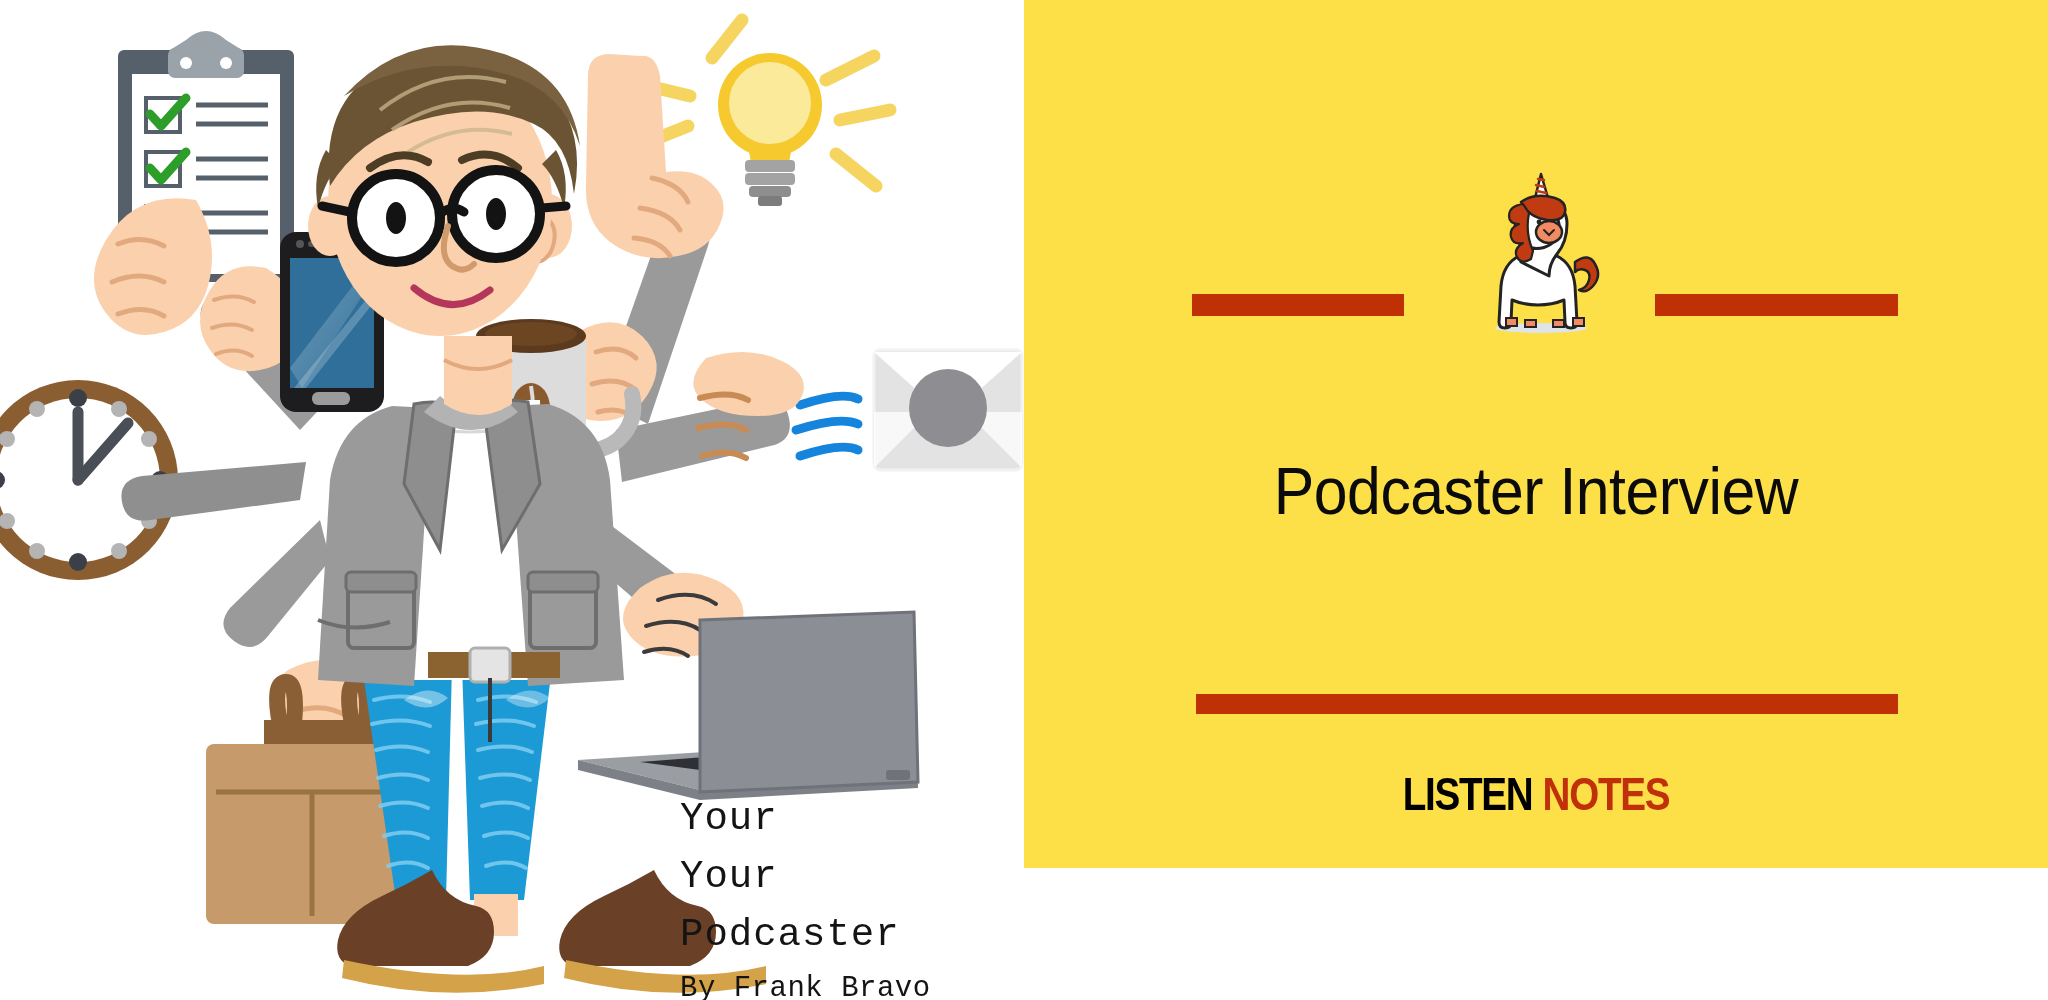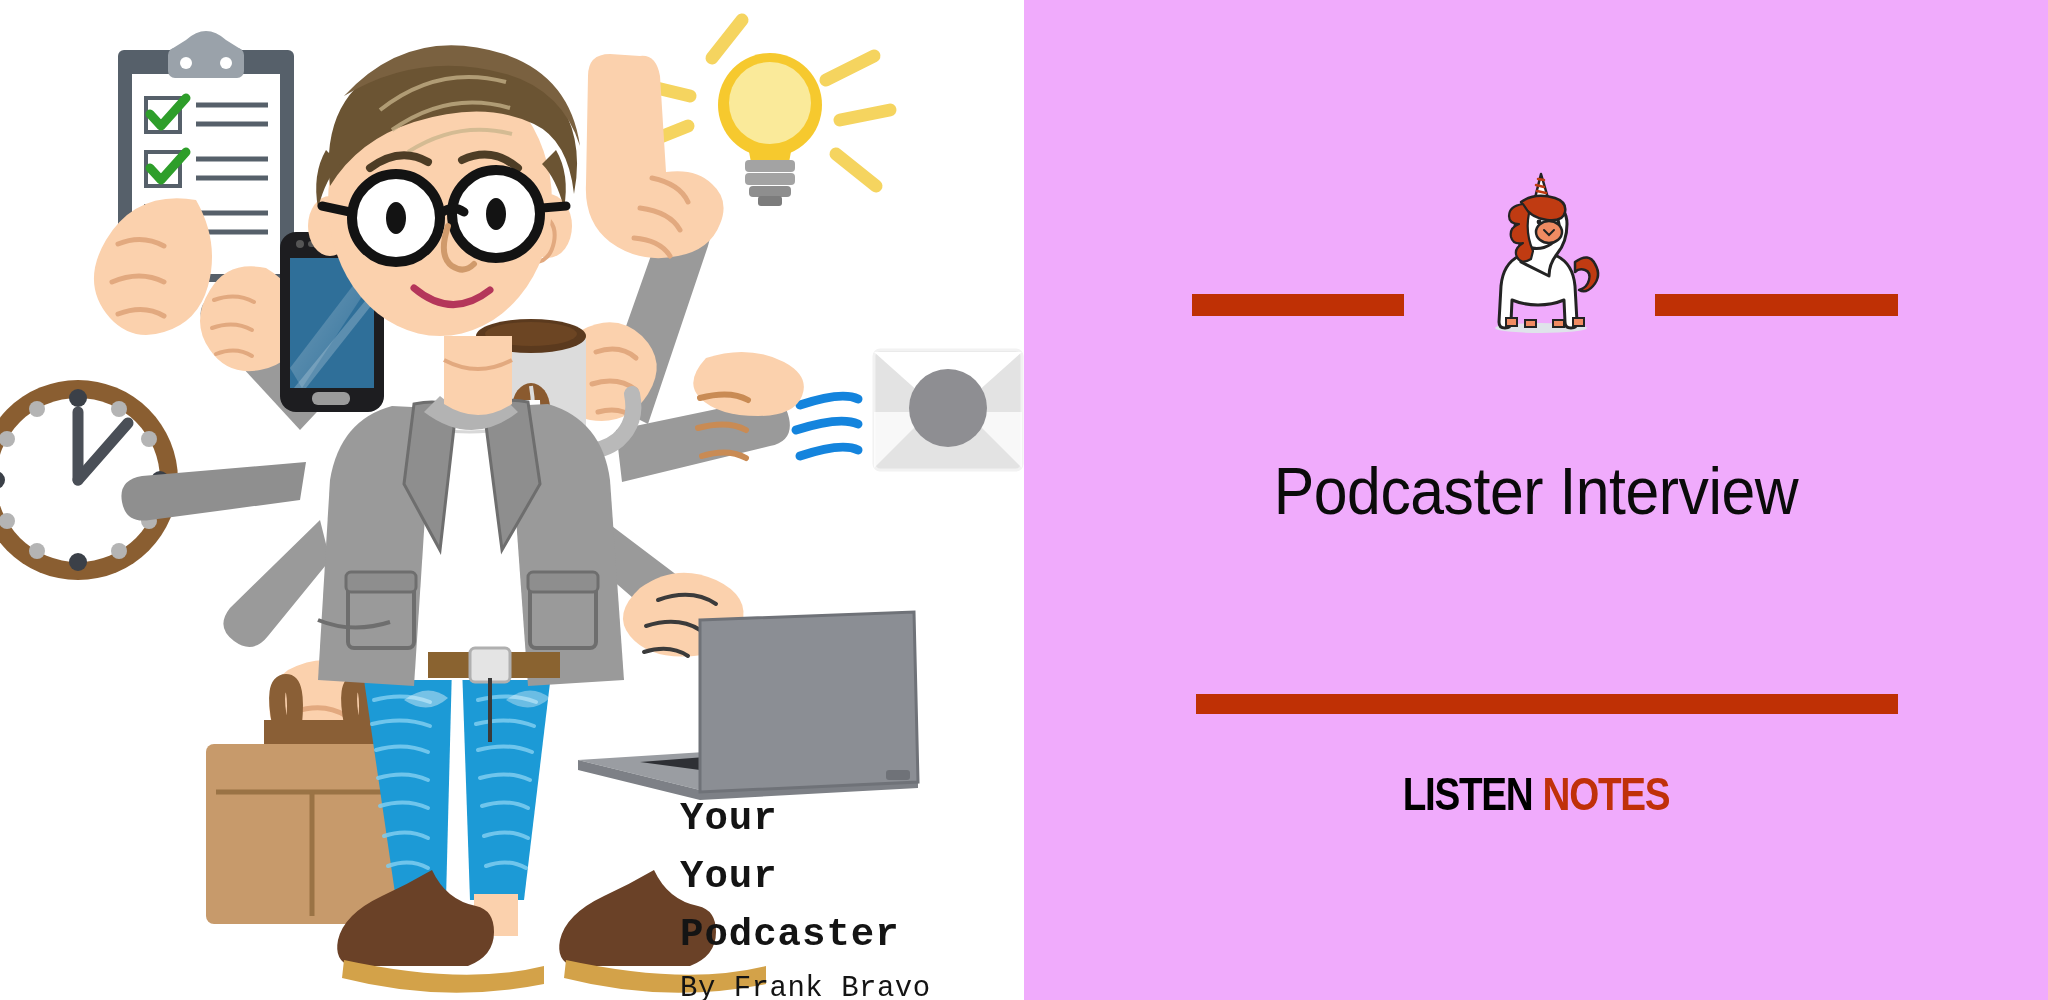--- a/index.html
+++ b/index.html
@@ -39,21 +39,21 @@
   .cover-title-block {
     position: absolute;
     left: 680px;
     top: 790px;
     width: 330px;
     text-align: left;
     z-index: 40;
   }
   .cover-title-line {
     font-family: "Liberation Mono", "DejaVu Sans Mono", monospace;
-    font-weight: bold;
+    font-weight: normal;
     font-size: 39px;
     line-height: 58px;
     color: #141414;
     letter-spacing: 1px;
     white-space: nowrap;
   }
   .cover-byline {
     font-family: "Liberation Mono", "DejaVu Sans Mono", monospace;
     font-weight: normal;
     font-size: 29px;
@@ -63,22 +63,22 @@
     white-space: nowrap;
     margin-top: 4px;
   }
 
   
   #right-panel {
     position: absolute;
     left: 1024px;
     top: 0;
     width: 1024px;
-    height: 1000px;
-    background: #f0abfc;
+    height: 868px;
+    background: #fde047;
   }
 
   .rule-row {
     position: absolute;
     left: 168px;
     top: 294px;
     width: 706px;
     height: 22px;
   }
   .rule-seg {

